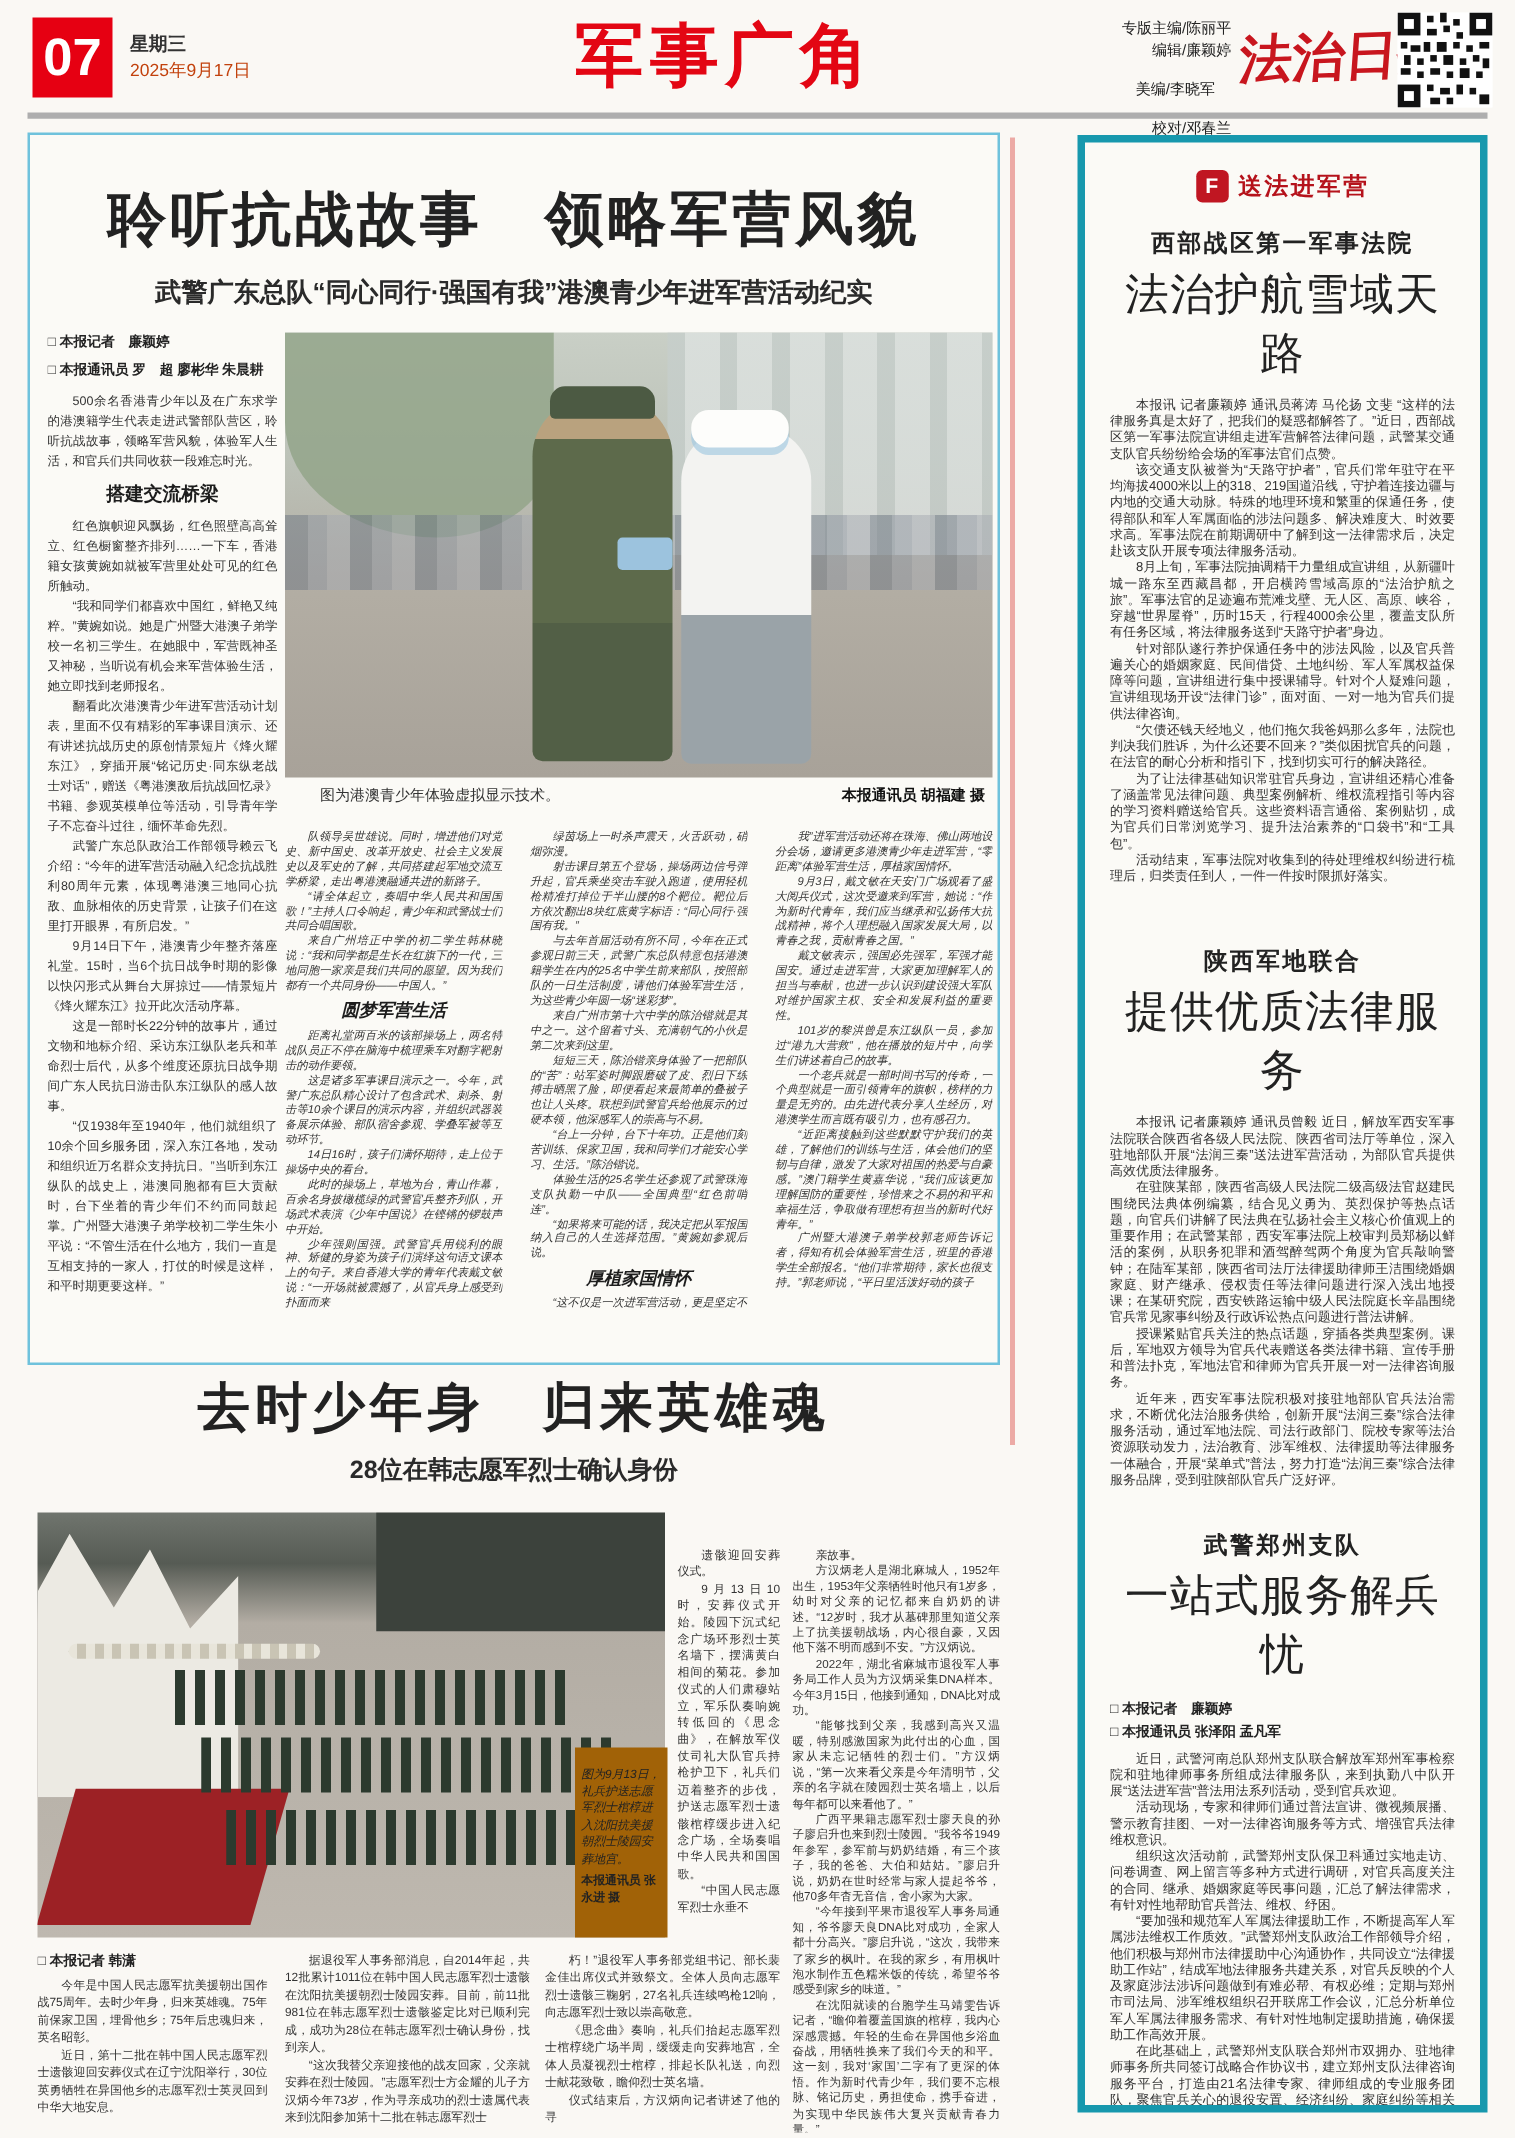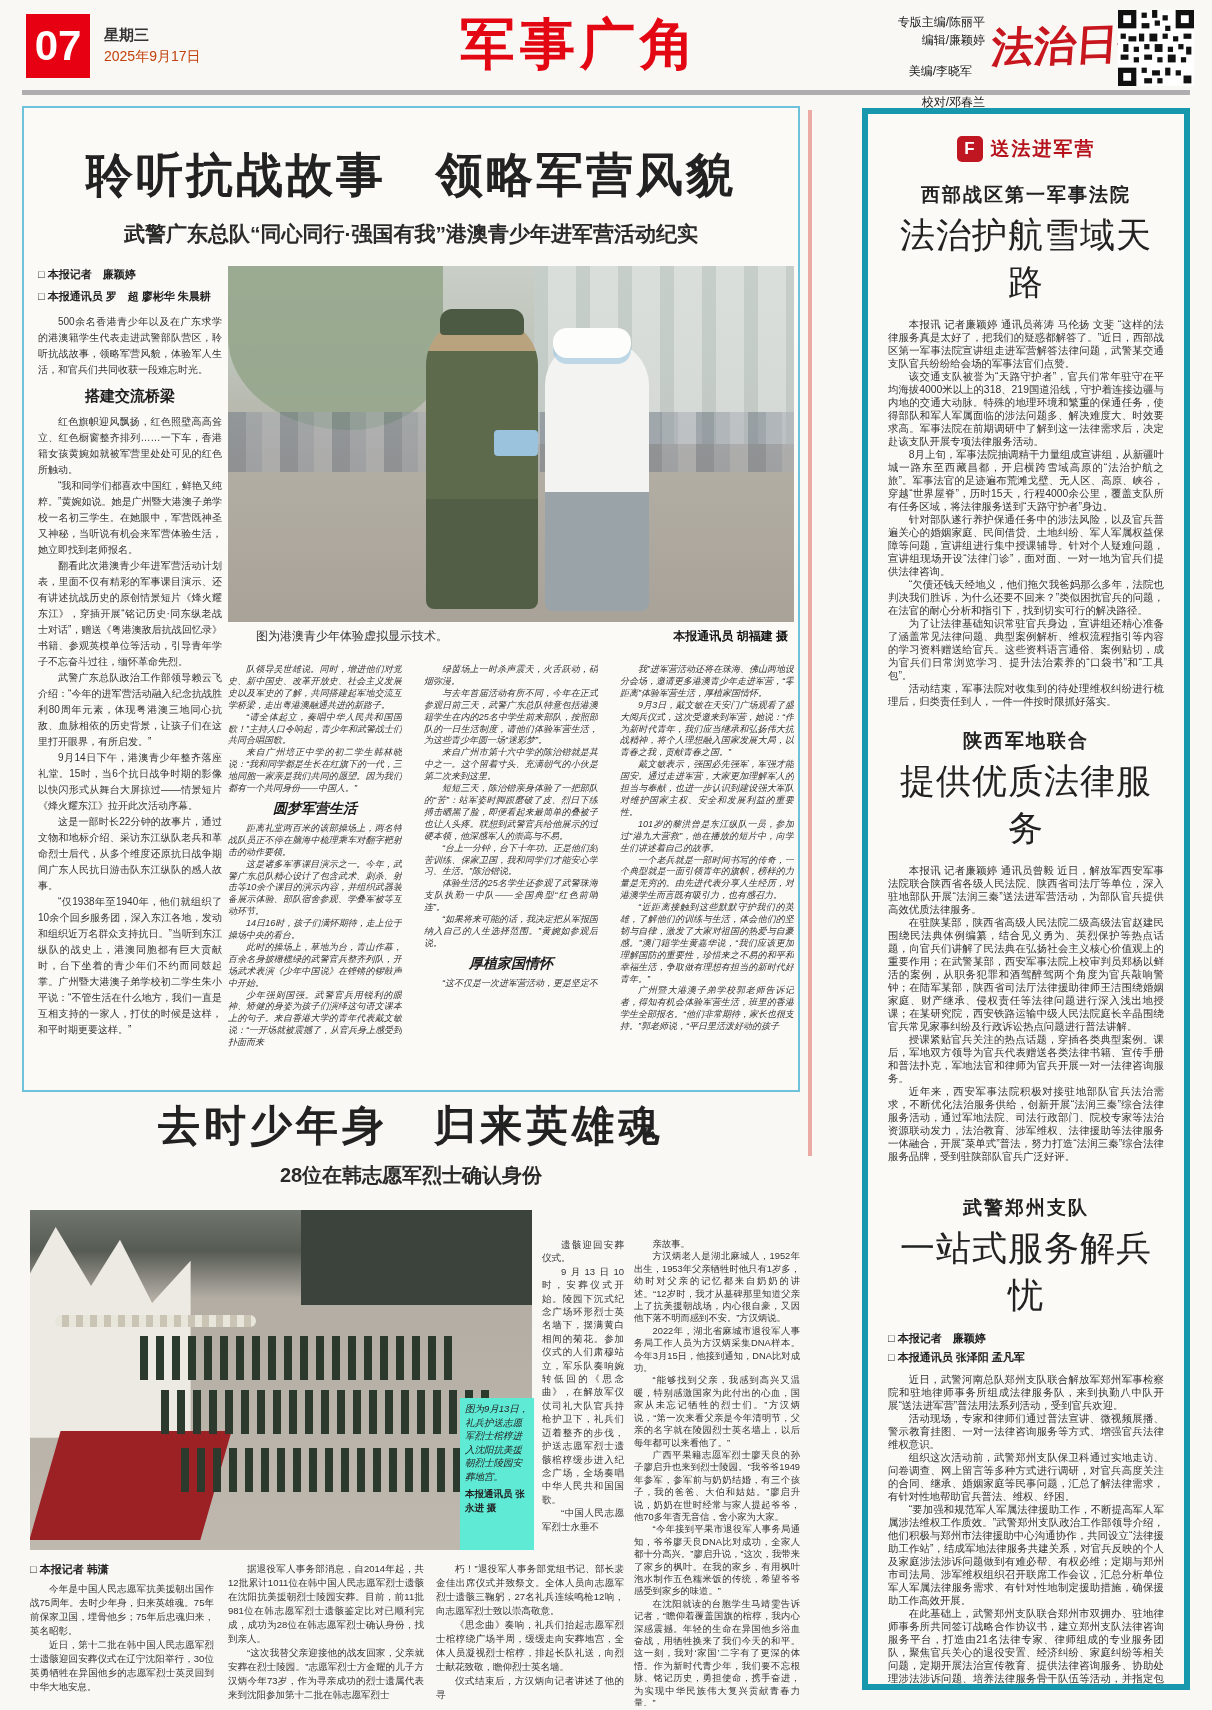--- a/index.html
+++ b/index.html
@@ -42,21 +42,21 @@
   .cap-row .credit{font-weight:bold;color:#111;}
   .m-cols{left:204px;top:556px;width:566px;height:418px;display:flex;gap:22px;}
   .m-col{flex:1;overflow:hidden;font-size:9px;line-height:11.9px;text-align:justify;color:#333;font-style:italic;}
   .m-col .sec-head{font-size:14px;margin:8px 0;}
   
   .bottom-sec{left:22px;top:1098px;width:778px;height:610px;}
   .b-headline{left:0;right:0;top:0;text-align:center;font-size:42px;font-weight:900;
     color:#222;letter-spacing:4px;}
   .b-subhead{left:0;right:0;top:64px;text-align:center;font-size:20px;font-weight:bold;color:#2a2a2a;}
   .b-photo{left:8px;top:112px;width:502px;height:340px;overflow:hidden;background:#b0aaa1;}
-  .b-capbox{left:438px;top:300px;width:74px;height:152px;background:#5eead4;padding:4px 5px;
+  .b-capbox{left:438px;top:300px;width:74px;height:152px;background:#a16207;padding:15px 5px;
     box-sizing:border-box;font-size:9.5px;line-height:13.5px;color:#222;font-style:italic;}
   .b-capbox .credit{font-style:normal;font-weight:bold;margin-top:4px;}
   .b-wrapcol{left:520px;top:140px;width:82px;height:314px;overflow:hidden;
     font-size:9.5px;line-height:13.4px;text-align:justify;color:#333;}
   .b-cold{left:612px;top:140px;width:166px;height:468px;overflow:hidden;
     font-size:9.3px;line-height:12.4px;text-align:justify;color:#333;}
   .b-l1{left:8px;top:464px;width:184px;height:146px;overflow:hidden;
     font-size:9.5px;line-height:14px;text-align:justify;color:#333;}
   .b-l2{left:206px;top:464px;width:196px;height:146px;overflow:hidden;
     font-size:9.5px;line-height:14px;text-align:justify;color:#333;}
@@ -66,21 +66,21 @@
   .pink-rule{left:808px;top:110px;width:4px;height:1046px;background:#ecaaa5;}
   .right-box{left:862px;top:108px;width:328px;height:1582px;border:6px solid #1798ad;
     background:#fbfaf6;box-sizing:border-box;padding:16px 20px;overflow:hidden;}
   .badge{display:flex;align-items:center;justify-content:center;gap:8px;margin-top:6px;}
   .badge-icon{width:26px;height:26px;background:#c01622;border-radius:5px;color:#fff;
     font-weight:bold;font-size:17px;text-align:center;line-height:26px;}
   .badge-label{font-size:19px;font-weight:bold;color:#b5121b;letter-spacing:2px;}
   .kicker{text-align:center;font-size:19px;font-weight:bold;color:#222;letter-spacing:2px;}
   .r-head{text-align:center;font-size:35px;font-weight:400;color:#222;letter-spacing:1px;margin:4px 0 12px 0;}
   .r-body{font-size:10.4px;line-height:13px;text-align:justify;color:#333;}
-  .art2{margin-top:20px;} .art3{margin-top:32px;}
+  .art2{margin-top:48px;} .art3{margin-top:32px;}
   .r-bylines{margin:6px 0 8px 0;}
   .r-bylines .byline-line{margin:0 0 4px 0;font-size:11px;}
   
   .ph-top{background:linear-gradient(180deg,#c9cfc6 0%,#bcc2b8 28%,#b3aea4 55%,#a8a299 100%);}
   .ph-trees{left:0;top:0;width:38%;height:46%;background:#93a489;border-radius:0 0 46% 60%;opacity:.85;}
   .ph-building{right:0;top:0;width:46%;height:50%;
     background:repeating-linear-gradient(90deg,#c6cecb 0 14px,#dde2e0 14px 42px);opacity:.8;}
   .ph-crowd{left:0;top:41%;width:100%;height:17%;opacity:.5;
     background:repeating-linear-gradient(90deg,#6c7582 0 18px,#8d94a0 18px 34px,#a5a9b1 34px 52px);}
   .ph-soldier{left:35%;top:15%;width:112px;height:290px;
@@ -216,20 +216,21 @@
           <p class="para">距离礼堂两百米的该部操场上，两名特战队员正不停在脑海中梳理乘车对翻字靶射击的动作要领。</p>
           <p class="para">这是诸多军事课目演示之一。今年，武警广东总队精心设计了包含武术、刺杀、射击等10余个课目的演示内容，并组织武器装备展示体验、部队宿舍参观、学叠军被等互动环节。</p>
           <p class="para">14日16时，孩子们满怀期待，走上位于操场中央的看台。</p>
           <p class="para">此时的操场上，草地为台，青山作幕，百余名身披橄榄绿的武警官兵整齐列队，开场武术表演《少年中国说》在铿锵的锣鼓声中开始。</p>
           <p class="para">少年强则国强。武警官兵用锐利的眼神、矫健的身姿为孩子们演绎这句语文课本上的句子。来自香港大学的青年代表戴文敏说：“一开场就被震撼了，从官兵身上感受到扑面而来</p>
         </div>
     </div>
     <div class="m-col">
       <div>
           <p class="para">绿茵场上一时杀声震天，火舌跃动，硝烟弥漫。</p>
+          <p class="para">射击课目第五个登场，操场两边信号弹升起，官兵乘坐突击车驶入跑道，使用轻机枪精准打掉位于半山腰的8个靶位。靶位后方依次翻出8块红底黄字标语：“同心同行·强国有我。”</p>
           <p class="para">与去年首届活动有所不同，今年在正式参观日前三天，武警广东总队特意包括港澳籍学生在内的25名中学生前来部队，按照部队的一日生活制度，请他们体验军营生活，为这些青少年圆一场“迷彩梦”。</p>
           <p class="para">来自广州市第十六中学的陈治锴就是其中之一。这个留着寸头、充满朝气的小伙是第二次来到这里。</p>
           <p class="para">短短三天，陈治锴亲身体验了一把部队的“苦”：站军姿时脚跟磨破了皮、烈日下练搏击晒黑了脸，即便看起来最简单的叠被子也让人头疼。联想到武警官兵给他展示的过硬本领，他深感军人的崇高与不易。</p>
           <p class="para">“台上一分钟，台下十年功。正是他们刻苦训练、保家卫国，我和同学们才能安心学习、生活。”陈治锴说。</p>
           <p class="para">体验生活的25名学生还参观了武警珠海支队执勤一中队——全国典型“红色前哨连”。</p>
           <p class="para">“如果将来可能的话，我决定把从军报国纳入自己的人生选择范围。”黄婉如参观后说。</p>
         </div>
       <div class="sec-head">厚植家国情怀</div>
       <div>
           <p class="para">“这不仅是一次进军营活动，更是坚定不</p>

